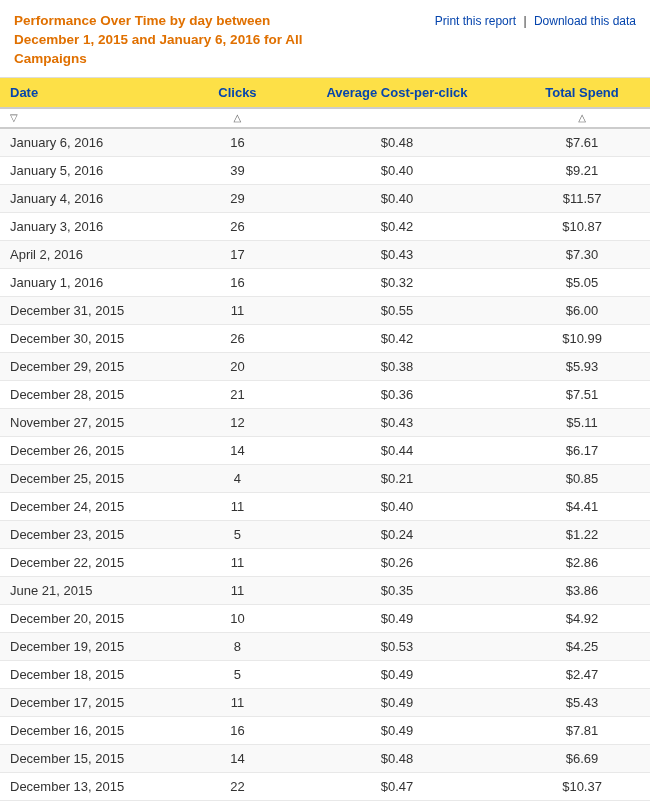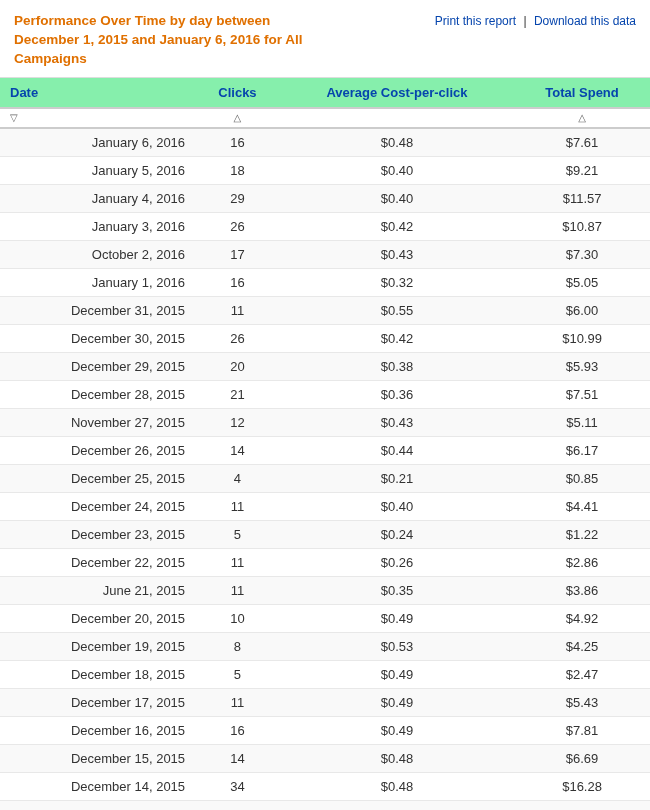--- a/index.html
+++ b/index.html
@@ -42,21 +42,21 @@
     thead tr {
       border-bottom: 2px solid #ccc;
     }
     thead th {
       padding: 7px 10px;
       text-align: center;
       font-weight: bold;
       color: #0645ad;
       font-size: 13px;
       border-top: 1px solid #ddd;
-      background: #86efac;
+      background: #fde047;
     }
     thead th.left { text-align: left; }
 
     .sort-row td {
       text-align: center;
       padding: 2px 10px 4px;
       font-size: 11px;
       color: #666;
     }
     .sort-row td.left { text-align: left; }
@@ -64,21 +64,21 @@
     tbody tr {
       border-bottom: 1px solid #e8e8e8;
     }
     tbody tr:nth-child(odd) { background: #f9f9f9; }
     tbody tr:nth-child(even) { background: #fff; }
     tbody td {
       padding: 6px 10px;
       text-align: center;
       font-size: 13px;
     }
-    tbody td.left { text-align: right; }
+    tbody td.left { text-align: left; }
 
     .arrow-down::after { content: '▽'; font-size: 10px; }
     .arrow-up::after { content: '△'; font-size: 10px; }
   </style>
 </head>
 <body>
 
 <div class="top-bar">
   <div class="report-title">Performance Over Time by day between December 1, 2015 and January 6, 2016 for All Campaigns</div>
   <div class="top-links">
@@ -113,38 +113,38 @@
   </thead>
   <tbody id="table-body">
   <tr>
         <td class="left">January 6, 2016</td>
         <td>16</td>
         <td>$0.48</td>
         <td>$7.61</td>
       </tr>
       <tr>
         <td class="left">January 5, 2016</td>
-        <td>18</td>
+        <td>39</td>
         <td>$0.40</td>
         <td>$9.21</td>
       </tr>
       <tr>
         <td class="left">January 4, 2016</td>
         <td>29</td>
         <td>$0.40</td>
         <td>$11.57</td>
       </tr>
       <tr>
         <td class="left">January 3, 2016</td>
         <td>26</td>
         <td>$0.42</td>
         <td>$10.87</td>
       </tr>
       <tr>
-        <td class="left">October 2, 2016</td>
+        <td class="left">April 2, 2016</td>
         <td>17</td>
         <td>$0.43</td>
         <td>$7.30</td>
       </tr>
       <tr>
         <td class="left">January 1, 2016</td>
         <td>16</td>
         <td>$0.32</td>
         <td>$5.05</td>
       </tr>
@@ -244,25 +244,19 @@
         <td>$0.49</td>
         <td>$7.81</td>
       </tr>
       <tr>
         <td class="left">December 15, 2015</td>
         <td>14</td>
         <td>$0.48</td>
         <td>$6.69</td>
       </tr>
       <tr>
-        <td class="left">December 14, 2015</td>
-        <td>34</td>
-        <td>$0.48</td>
-        <td>$16.28</td>
-      </tr>
-      <tr>
         <td class="left">December 13, 2015</td>
         <td>22</td>
         <td>$0.47</td>
         <td>$10.37</td>
       </tr>
     </tbody>
 </table>
 
 </body></html>

